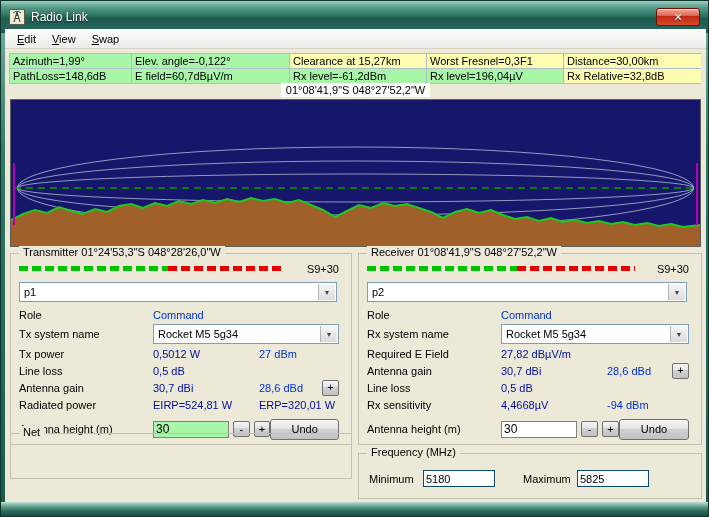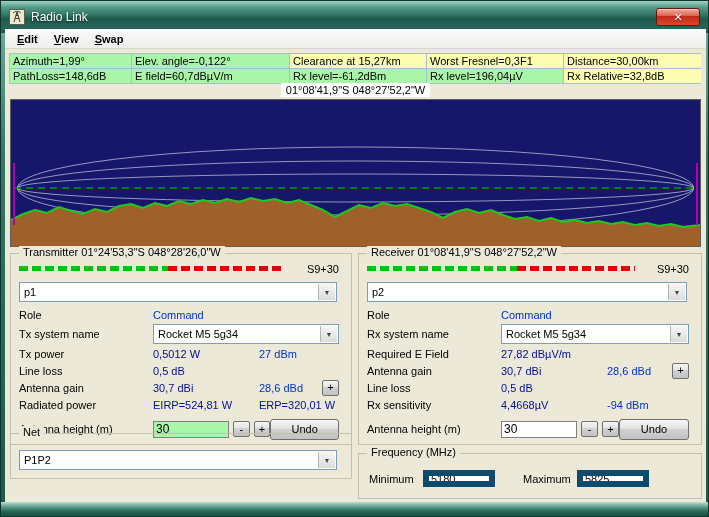--- a/index.html
+++ b/index.html
@@ -26,21 +26,21 @@
   }
   .close-btn span{color:#fff;font-size:11px;font-weight:bold;text-shadow:0 1px 1px rgba(0,0,0,.5);}
   
   .client{position:absolute;top:28px;left:4px;width:701px;height:475px;background:#ece9d8;overflow:hidden;}
   .bottom-frame{position:absolute;left:0;right:0;bottom:0;height:14px;
     background:linear-gradient(180deg,#b9e0d2 0%,#5d9c8b 35%,#246353 70%,#1a5246 100%);}
   
   .menubar{position:absolute;top:0;left:0;right:0;height:20px;
     background:linear-gradient(#fbfbfb,#ededeb);border-bottom:1px solid #d8d5c5;
     display:flex;align-items:center;padding-left:4px;}
-  .menu-item{padding:2px 8px;cursor:default;font-weight:bold;}
+  .menu-item{padding:2px 8px;cursor:default;}
   
   .info-grid{position:absolute;top:24px;left:4px;width:692px;
     display:grid;grid-template-columns:121px 157px 136px 136px 137px;
     grid-auto-rows:14px;gap:1px;background:#aebdc9;border:1px solid #aebdc9;}
   .cell{padding:0 3px;line-height:14px;white-space:nowrap;overflow:hidden;background:var(--cell-warn);}
   
   .coord-row{position:absolute;top:54px;left:0;width:100%;height:14px;text-align:center;}
   .coord{display:inline-block;background:#ffffff;padding:0 5px;line-height:14px;}
   
   .chart{position:absolute;top:70px;left:5px;width:691px;height:148px;border:1px solid #5f5f5f;background:#12125e;}
@@ -83,21 +83,21 @@
     background:linear-gradient(#f6f6f6,#e3e3e3 45%,#d2d2d2 45%,#c2c2c2);}
   .btn-undo{margin-left:auto;width:70px;height:21px;
     border:1px solid #707070;border-radius:3px;
     background:linear-gradient(#f6f6f6,#e3e3e3 45%,#d2d2d2 45%,#c2c2c2);}
   .height-row{display:flex;align-items:center;height:26px;margin-top:3px;}
   .input{width:76px;height:17px;border:1px solid #808080;background:#fff;
     font-family:inherit;font-size:12px;padding:0 2px;}
   .input.changed{background:var(--cell-good);}
   .freq-body{display:flex;align-items:center;margin:16px 10px 0 10px;}
   .freq-lbl{width:54px;}
-  .freq-input{width:72px;height:17px;border:6px solid #0c4a6e;background:#fff;
+  .freq-input{width:72px;height:17px;border:1px solid #0c4a6e;background:#fff;
     font-family:inherit;font-size:11px;padding:0 2px;margin-right:28px;}
   .freq-input:last-child{margin-right:0;}
   .net-combo{margin:16px 14px 0 8px;}
 </style>
 </head>
 <body>
 
 <div class="window">
 
   <div class="titlebar">
@@ -257,24 +257,20 @@
           <input class="input" value="30" style="">
           <button class="btn-sq">-</button>
           <button class="btn-sq">+</button>
           <button class="btn-undo">Undo</button>
         </div>
       </div>
     </div>
 
     <div class="group net">
       <span class="group-title">Net</span>
-      <div class="combo net-combo">
-        <span class="combo-text">P1P2</span>
-        <span class="combo-arrow">▼</span>
-      </div>
     </div>
 
     <div class="group freq">
       <span class="group-title">Frequency (MHz)</span>
       <div class="freq-body">
         <span class="freq-lbl">Minimum</span>
         <input class="freq-input" value="5180" style="">
         <span class="freq-lbl">Maximum</span>
         <input class="freq-input" value="5825" style="">
       </div>

